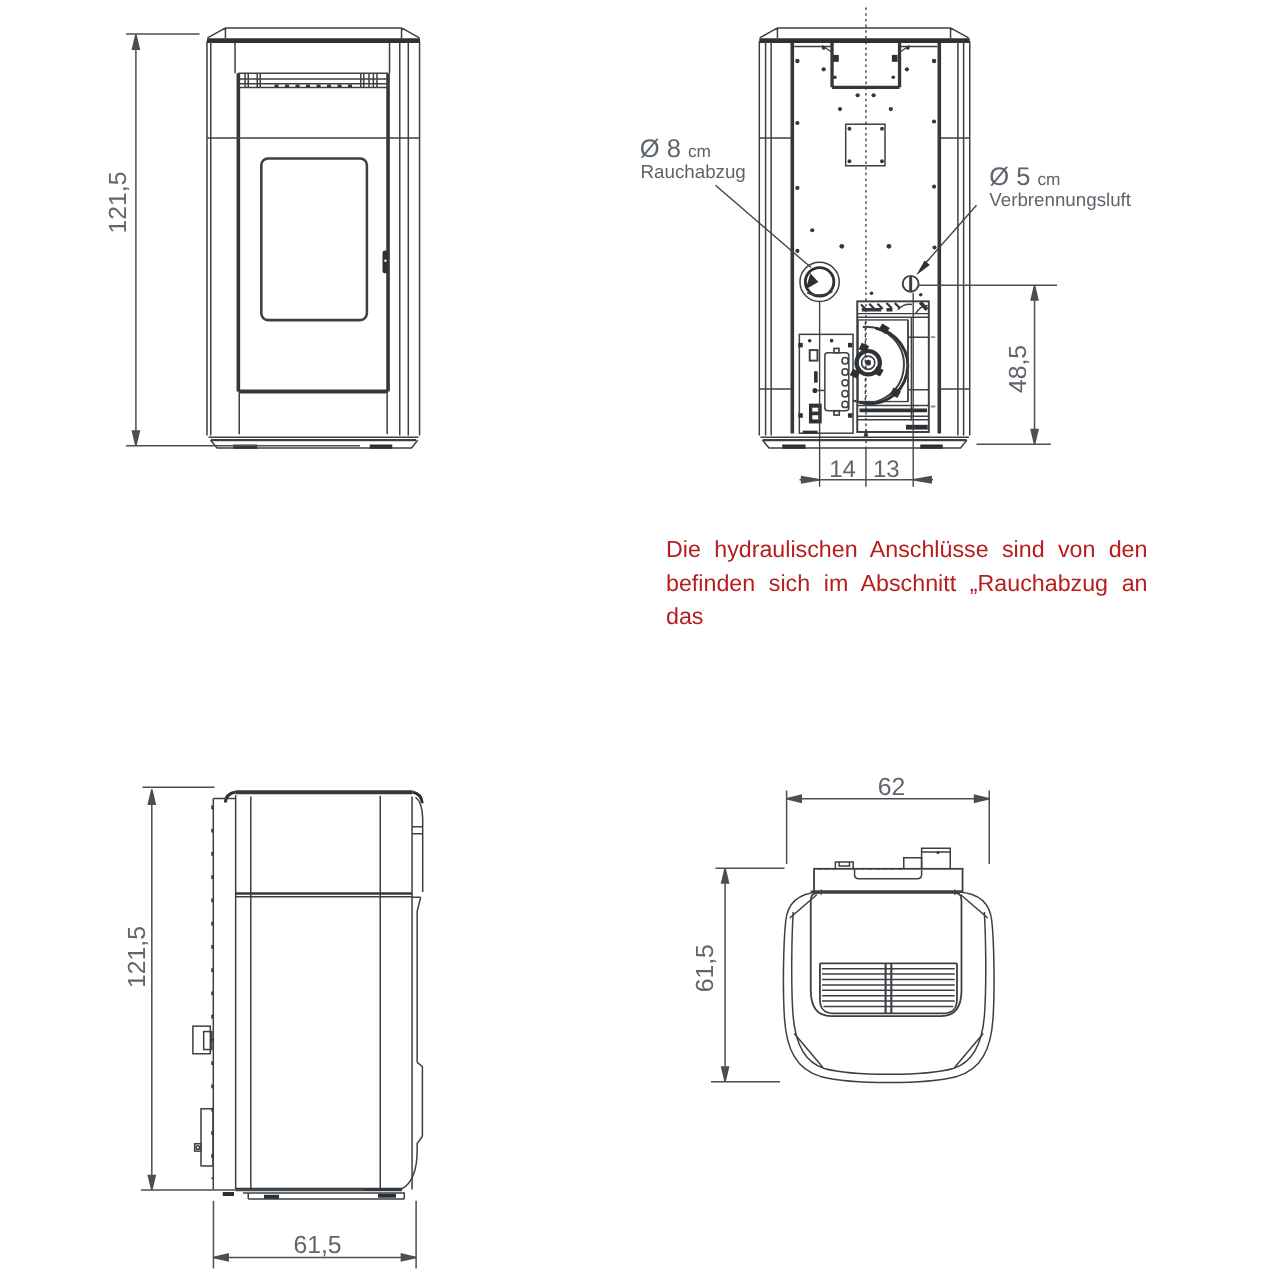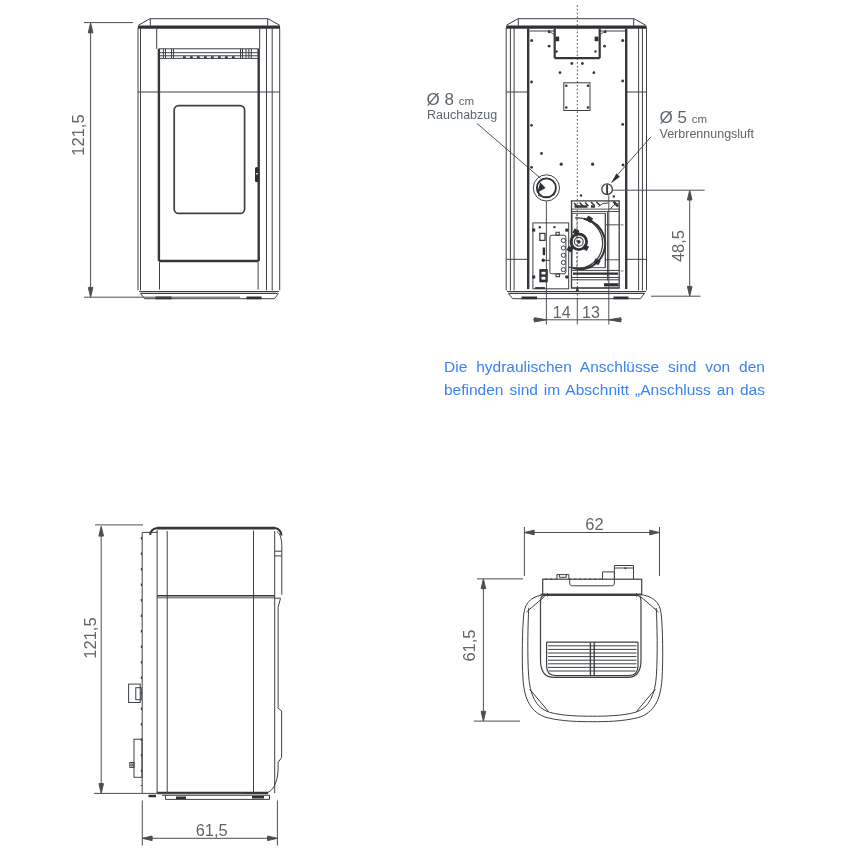--- a/index.html
+++ b/index.html
@@ -2,21 +2,21 @@
 <html><head>
 <meta charset="utf-8">
 <style>
 html,body{margin:0;padding:0;background:#ffffff;width:850px;height:850px;overflow:hidden}
 svg{display:block;position:absolute;top:0;left:0}
 .dim{font:16.5px "Liberation Sans",sans-serif;fill:#60666c}
 .dimS{font:16px "Liberation Sans",sans-serif;fill:#60666c}
 .lbl{font:17px "Liberation Sans",sans-serif;fill:#5d656c}
 .lblS{font:11.5px "Liberation Sans",sans-serif;fill:#5d656c}
 .lbl2{font:12.5px "Liberation Sans",sans-serif;fill:#5d656c}
-#para{position:absolute;left:444px;top:356px;width:321px;font:15.5px/22.6px "Liberation Sans",sans-serif;color:#3b82f6}
+#para{position:absolute;left:444px;top:356px;width:321px;font:15.5px/22.6px "Liberation Sans",sans-serif;color:#b91c1c}
 #para div.j{text-align:justify;text-align-last:justify}
 </style>
 </head>
 <body>
 <svg width="850" height="850" viewBox="0 0 850 850" fill="none" stroke-linecap="butt">
 
 <g stroke="#3c4044" stroke-width="1">
 
   <path d="M150 18.7 L268 18.7 M150 18.7 L138.4 25.2 M268 18.7 L279.6 25.2 M150.3 19 L150.3 25.6 M267.7 19 L267.7 25.6"></path>
 
@@ -325,14 +325,14 @@
   <path d="M483.4 589 L483.4 711"></path>
   <path d="M483.4 578.9 L481.1 588.7 L485.7 588.7 Z" fill="#4a4f54"></path>
   <path d="M483.4 721.1 L481.1 711.3 L485.7 711.3 Z" fill="#4a4f54"></path>
 </g>
 
 <text class="dim" transform="rotate(-90 471 645.5)" x="471" y="645.5" text-anchor="middle" dominant-baseline="middle" stroke="none">61,5</text>
 </svg>
 
 <div id="para">
 <div class="j">Die hydraulischen Anschlüsse sind von den</div>
-<div class="j">befinden sind im Abschnitt „Anschluss an das</div>
+<div class="j">befinden sich im Abschnitt „Rauchabzug an das</div>
 </div>
 
 </body></html>

